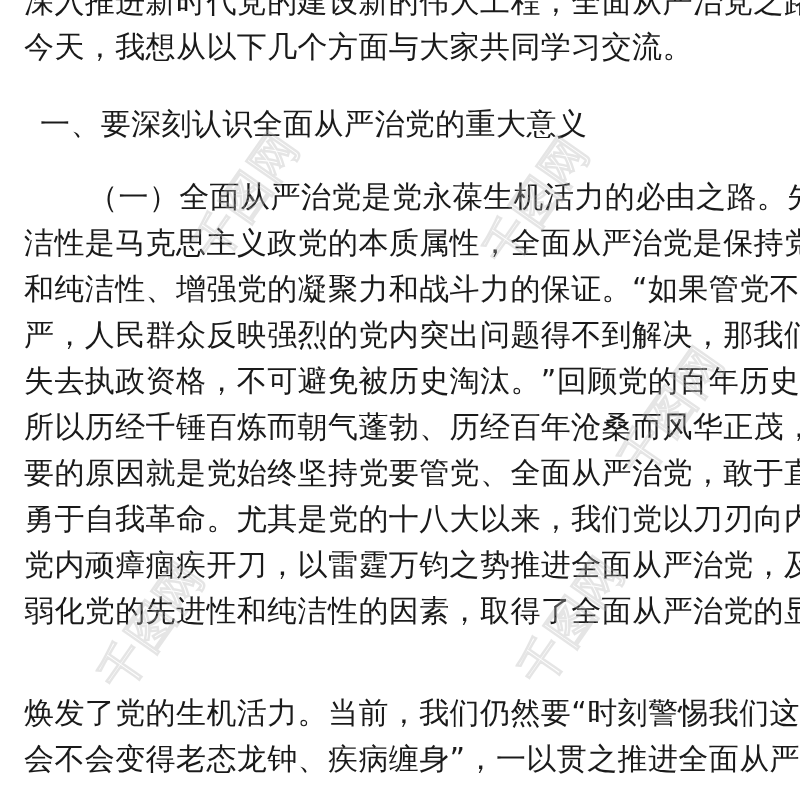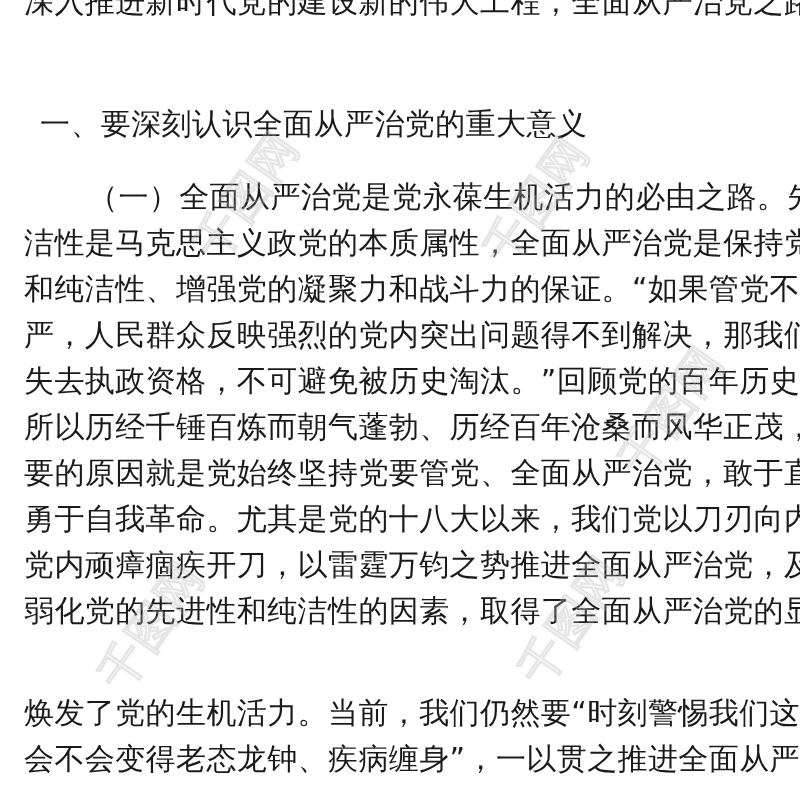--- a/index.html
+++ b/index.html
@@ -48,20 +48,21 @@
       transform-origin: center;
       white-space: nowrap;
       letter-spacing: 2px;
     }
   </style>
 </head>
 <body>
 
 <div class="page">
   <div class="line body" style="top:-16px">深入推进新时代党的建设新的伟大工程，全面从严治党之路如何走？</div>
+  <div class="line body" style="top:29px">今天，我想从以下几个方面与大家共同学习交流。</div>
   <div class="line heading" style="top:106px">一、要深刻认识全面从严治党的重大意义</div>
   <div class="line indent" style="top:179px">（一）全面从严治党是党永葆生机活力的必由之路。先进性和纯</div>
   <div class="line body" style="top:225px">洁性是马克思主义政党的本质属性，全面从严治党是保持党的先进性</div>
   <div class="line body" style="top:271px">和纯洁性、增强党的凝聚力和战斗力的保证。“如果管党不力、治党不</div>
   <div class="line body" style="top:317px">严，人民群众反映强烈的党内突出问题得不到解决，那我们党迟早会</div>
   <div class="line body" style="top:363px">失去执政资格，不可避免被历史淘汰。”回顾党的百年历史，我们党之</div>
   <div class="line body" style="top:409px">所以历经千锤百炼而朝气蓬勃、历经百年沧桑而风华正茂，一个很重</div>
   <div class="line body" style="top:455px">要的原因就是党始终坚持党要管党、全面从严治党，敢于直面问题，</div>
   <div class="line body" style="top:501px">勇于自我革命。尤其是党的十八大以来，我们党以刀刃向内的勇气向</div>
   <div class="line body" style="top:547px">党内顽瘴痼疾开刀，以雷霆万钧之势推进全面从严治党，及时清除了</div>

